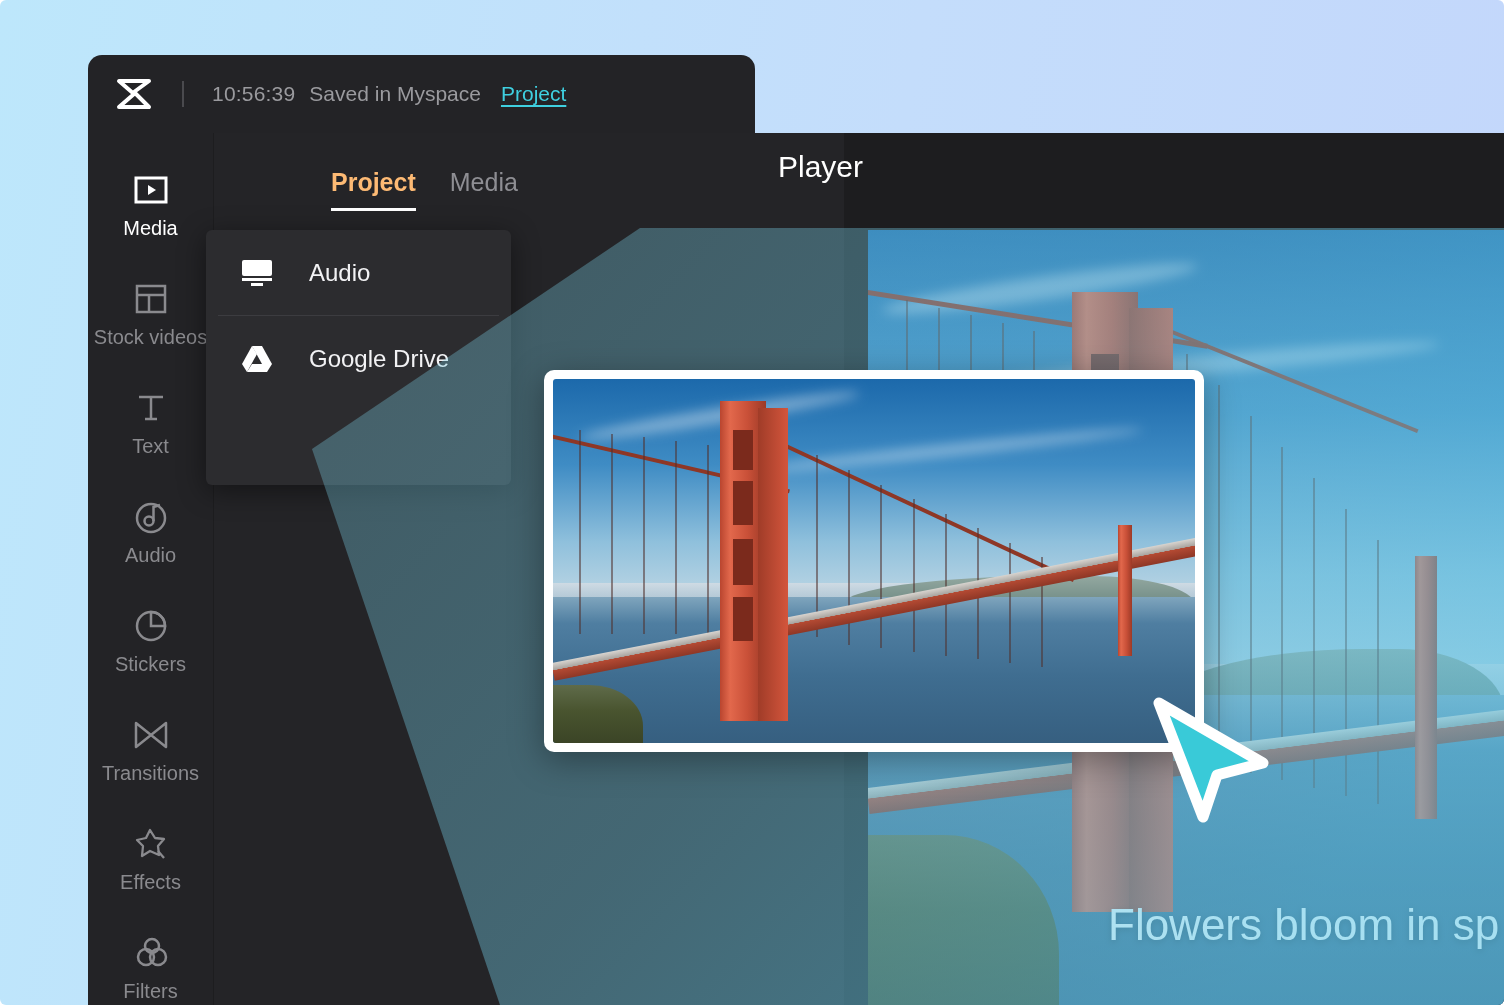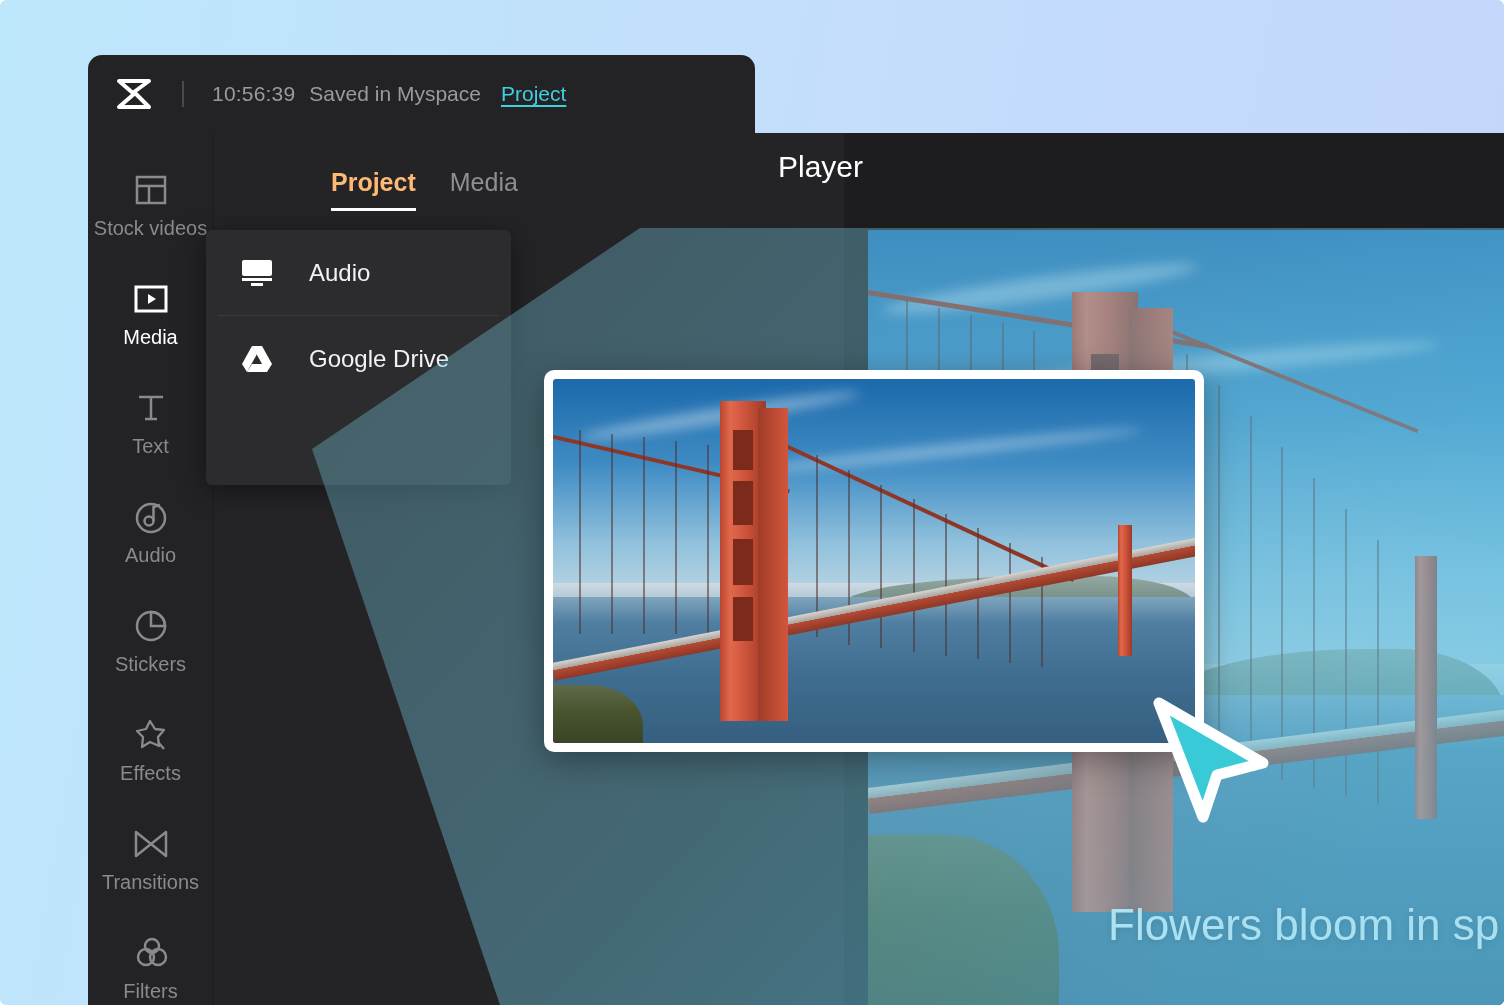--- a/index.html
+++ b/index.html
@@ -228,41 +228,41 @@
         </div>
         <div class="vsep"></div>
         <div class="clock">10:56:39</div>
         <div class="saved">Saved in Myspace</div>
         <div class="change-link">Project</div>
       </div>
     </div>
 
     <div class="sidebar">
 
+      <div class="nav-item active">
+        <span class="nav-icon">
+          <svg width="34" height="28" viewBox="0 0 34 28">
+              <rect x="2" y="2" width="30" height="24" fill="none" stroke="currentColor" stroke-width="3"></rect>
+              <path d="M14 9 L22 14 L14 19 Z" fill="currentColor"></path>
+            </svg>
+        </span>
+        <span class="nav-label">Media</span>
+      </div>
+
       <div class="nav-item">
         <span class="nav-icon">
           <svg width="32" height="30" viewBox="0 0 32 30">
               <rect x="2" y="2" width="28" height="26" fill="none" stroke="currentColor" stroke-width="2.5"></rect>
               <line x1="2" y1="11" x2="30" y2="11" stroke="currentColor" stroke-width="2.5"></line>
               <line x1="14" y1="11" x2="14" y2="28" stroke="currentColor" stroke-width="2.5"></line>
             </svg>
         </span>
         <span class="nav-label">Stock videos</span>
       </div>
 
-      <div class="nav-item active">
-        <span class="nav-icon">
-          <svg width="34" height="28" viewBox="0 0 34 28">
-              <rect x="2" y="2" width="30" height="24" fill="none" stroke="currentColor" stroke-width="3"></rect>
-              <path d="M14 9 L22 14 L14 19 Z" fill="currentColor"></path>
-            </svg>
-        </span>
-        <span class="nav-label">Media</span>
-      </div>
-
       <div class="nav-item">
         <span class="nav-icon">
           <svg width="32" height="32" viewBox="0 0 32 32">
               <line x1="4" y1="5" x2="28" y2="5" stroke="currentColor" stroke-width="2.5"></line>
               <line x1="16" y1="5" x2="16" y2="27" stroke="currentColor" stroke-width="2.5"></line>
               <line x1="10" y1="27" x2="22" y2="27" stroke="currentColor" stroke-width="2.5"></line>
             </svg>
         </span>
         <span class="nav-label">Text</span>
       </div>
@@ -283,36 +283,36 @@
           <svg width="34" height="34" viewBox="0 0 34 34">
               <circle cx="17" cy="17" r="14" fill="none" stroke="currentColor" stroke-width="2.5"></circle>
               <path d="M17 3 A14 14 0 0 1 31 17 L17 17 Z" fill="none" stroke="currentColor" stroke-width="2.5"></path>
             </svg>
         </span>
         <span class="nav-label">Stickers</span>
       </div>
 
       <div class="nav-item">
         <span class="nav-icon">
+          <svg width="36" height="30" viewBox="0 0 36 30">
+              <path d="M3 3 L18 15 L3 27 Z" fill="none" stroke="currentColor" stroke-width="2.5" stroke-linejoin="round"></path>
+              <path d="M33 3 L18 15 L33 27 Z" fill="none" stroke="currentColor" stroke-width="2.5" stroke-linejoin="round"></path>
+            </svg>
+        </span>
+        <span class="nav-label">Transitions</span>
+      </div>
+
+      <div class="nav-item">
+        <span class="nav-icon">
           <svg width="34" height="34" viewBox="0 0 34 34">
               <path d="M16 3 L21 11 L30 12 L24 19 L25 28 L16 24 L8 29 L9 19 L3 13 L12 11 Z" fill="none" stroke="currentColor" stroke-width="2.3" stroke-linejoin="round"></path>
               <line x1="24" y1="24" x2="30" y2="31" stroke="currentColor" stroke-width="2.3"></line>
             </svg>
         </span>
         <span class="nav-label">Effects</span>
-      </div>
-
-      <div class="nav-item">
-        <span class="nav-icon">
-          <svg width="36" height="30" viewBox="0 0 36 30">
-              <path d="M3 3 L18 15 L3 27 Z" fill="none" stroke="currentColor" stroke-width="2.5" stroke-linejoin="round"></path>
-              <path d="M33 3 L18 15 L33 27 Z" fill="none" stroke="currentColor" stroke-width="2.5" stroke-linejoin="round"></path>
-            </svg>
-        </span>
-        <span class="nav-label">Transitions</span>
       </div>
 
       <div class="nav-item">
         <span class="nav-icon">
           <svg width="34" height="32" viewBox="0 0 34 32">
               <circle cx="12" cy="20" r="8" fill="none" stroke="currentColor" stroke-width="2.5"></circle>
               <circle cx="24" cy="20" r="8" fill="none" stroke="currentColor" stroke-width="2.5"></circle>
               <circle cx="18" cy="9" r="7" fill="none" stroke="currentColor" stroke-width="2.5"></circle>
             </svg>
         </span>

